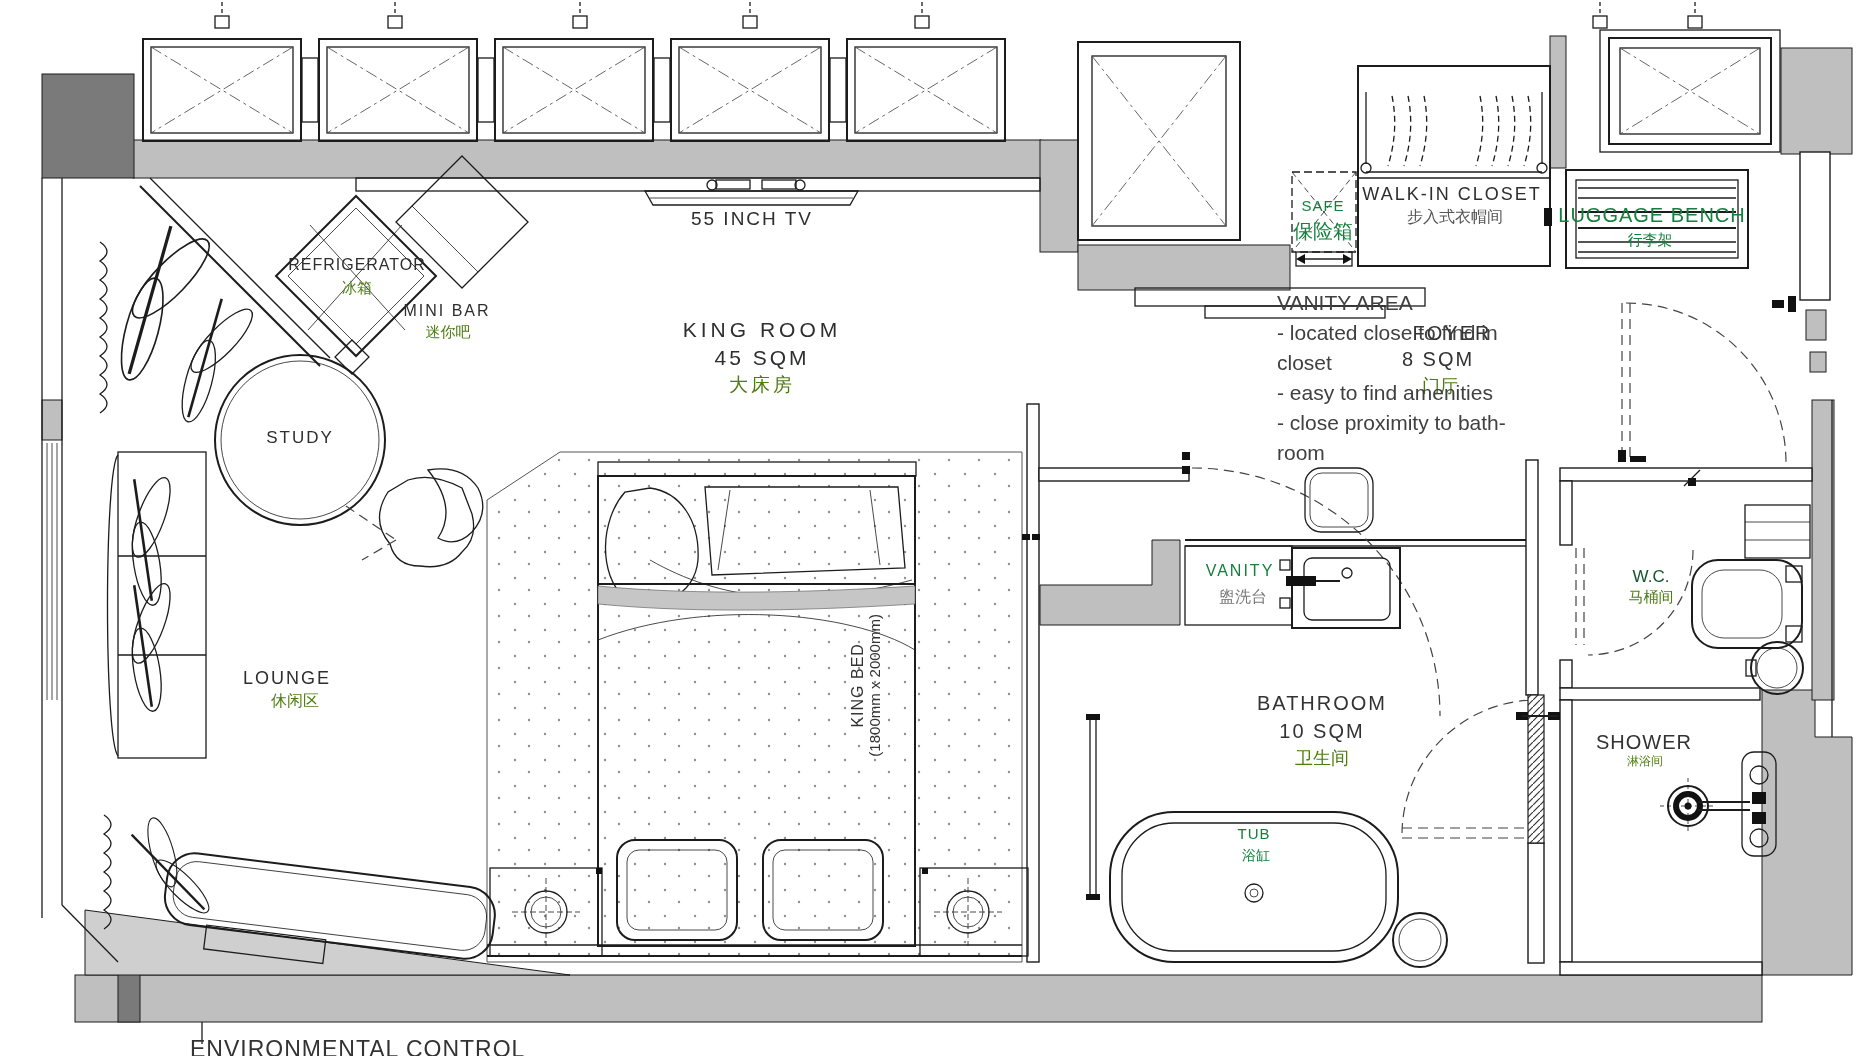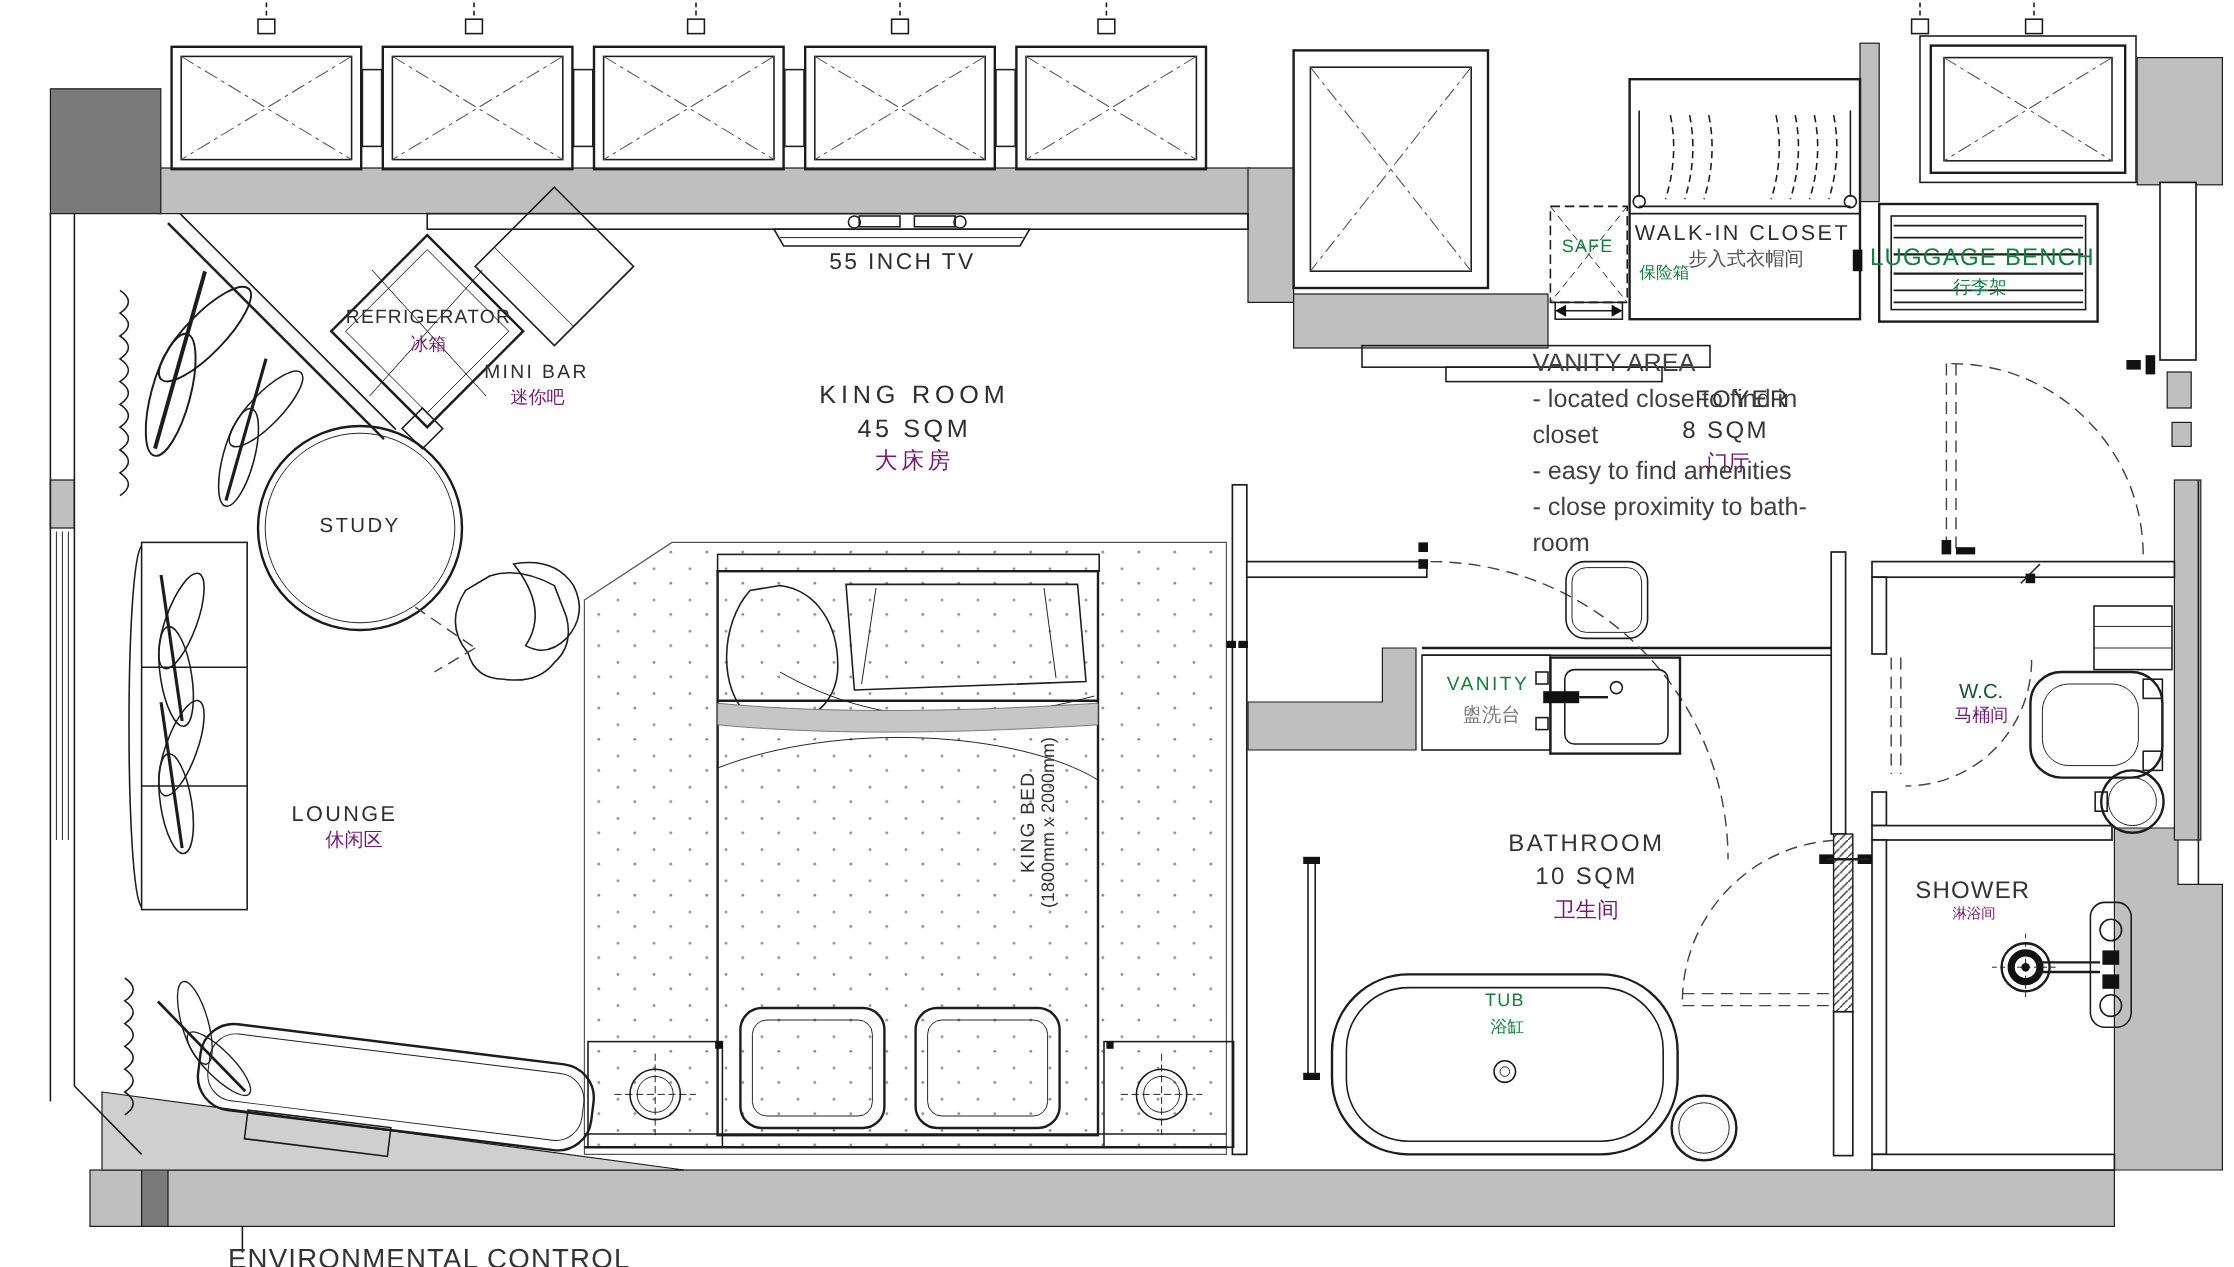--- a/index.html
+++ b/index.html
@@ -1,21 +1,21 @@
 <!DOCTYPE html>
 <html><head>
 <meta charset="utf-8">
 <style>
   html,body{margin:0;padding:0;background:#fff}
   .stage{position:relative;width:1862px;height:1056px;background:#fff;overflow:hidden;
          font-family:"Liberation Sans",sans-serif}
   .stage svg{position:absolute;left:0;top:0}
   .lbl{position:absolute;white-space:nowrap;color:#2e2e2e;transform:translateX(-50%);
        line-height:1.12;text-align:center}
-  .cn{color:#701a75}
+  .cn{color:#4d7c0f}
   .gray{color:#15803d}
   .ann{position:absolute;color:#404040;font-size:21px;line-height:30px;white-space:nowrap}
   .ln{stroke:#1c1c1c;fill:none;stroke-width:1.3}
   .ln2{stroke:#1c1c1c;fill:none;stroke-width:2}
   .thin{stroke:#1c1c1c;fill:none;stroke-width:.8}
   .dd{stroke:#555;fill:none;stroke-width:.9;stroke-dasharray:12 4 3 4}
   .dsh{stroke:#444;fill:none;stroke-width:1.2;stroke-dasharray:10 6}
   .gf{fill:#bfbfbf;stroke:#1c1c1c;stroke-width:1}
   .df{fill:#7a7a7a;stroke:#1c1c1c;stroke-width:1}
   .wf{fill:#fff;stroke:#1c1c1c;stroke-width:1.4}
@@ -394,21 +394,21 @@
 
 <div class="lbl" style="left:756px;top:668px;width:220px;font-size:16px;transform:rotate(-90deg);color:#333">
   <div style="letter-spacing:1px">KING BED</div>
   <div style="font-size:15px">(1800mm x 2000mm)</div>
 </div>
 
 <div class="lbl" style="left:1452px;top:184px;font-size:18px;letter-spacing:2px">WALK-IN CLOSET</div>
 <div class="lbl" style="left:1455px;top:208px;font-size:16px;color:#555">步入式衣帽间</div>
 
 <div class="lbl gray" style="left:1323px;top:198px;font-size:15px;letter-spacing:1px">SAFE</div>
-<div class="lbl gray" style="left:1387px;top:220px;font-size:14px">保险箱</div>
+<div class="lbl gray" style="left:1323px;top:220px;font-size:20px">保险箱</div>
 
 <div class="lbl gray" style="left:1652px;top:204px;font-size:20px;letter-spacing:1px">LUGGAGE BENCH</div>
 <div class="lbl gray" style="left:1650px;top:232px;font-size:15px">行李架</div>
 
 <div class="lbl" style="left:1452px;top:322px;font-size:20px;letter-spacing:2px;color:#333">FOYER</div>
 <div class="lbl" style="left:1438px;top:348px;font-size:20px;letter-spacing:2px;color:#333">8 SQM</div>
 <div class="lbl cn" style="left:1440px;top:376px;font-size:18px">门厅</div>
 
 <div class="ann" style="left:1277px;top:288px">
   <div>VANITY AREA</div>

